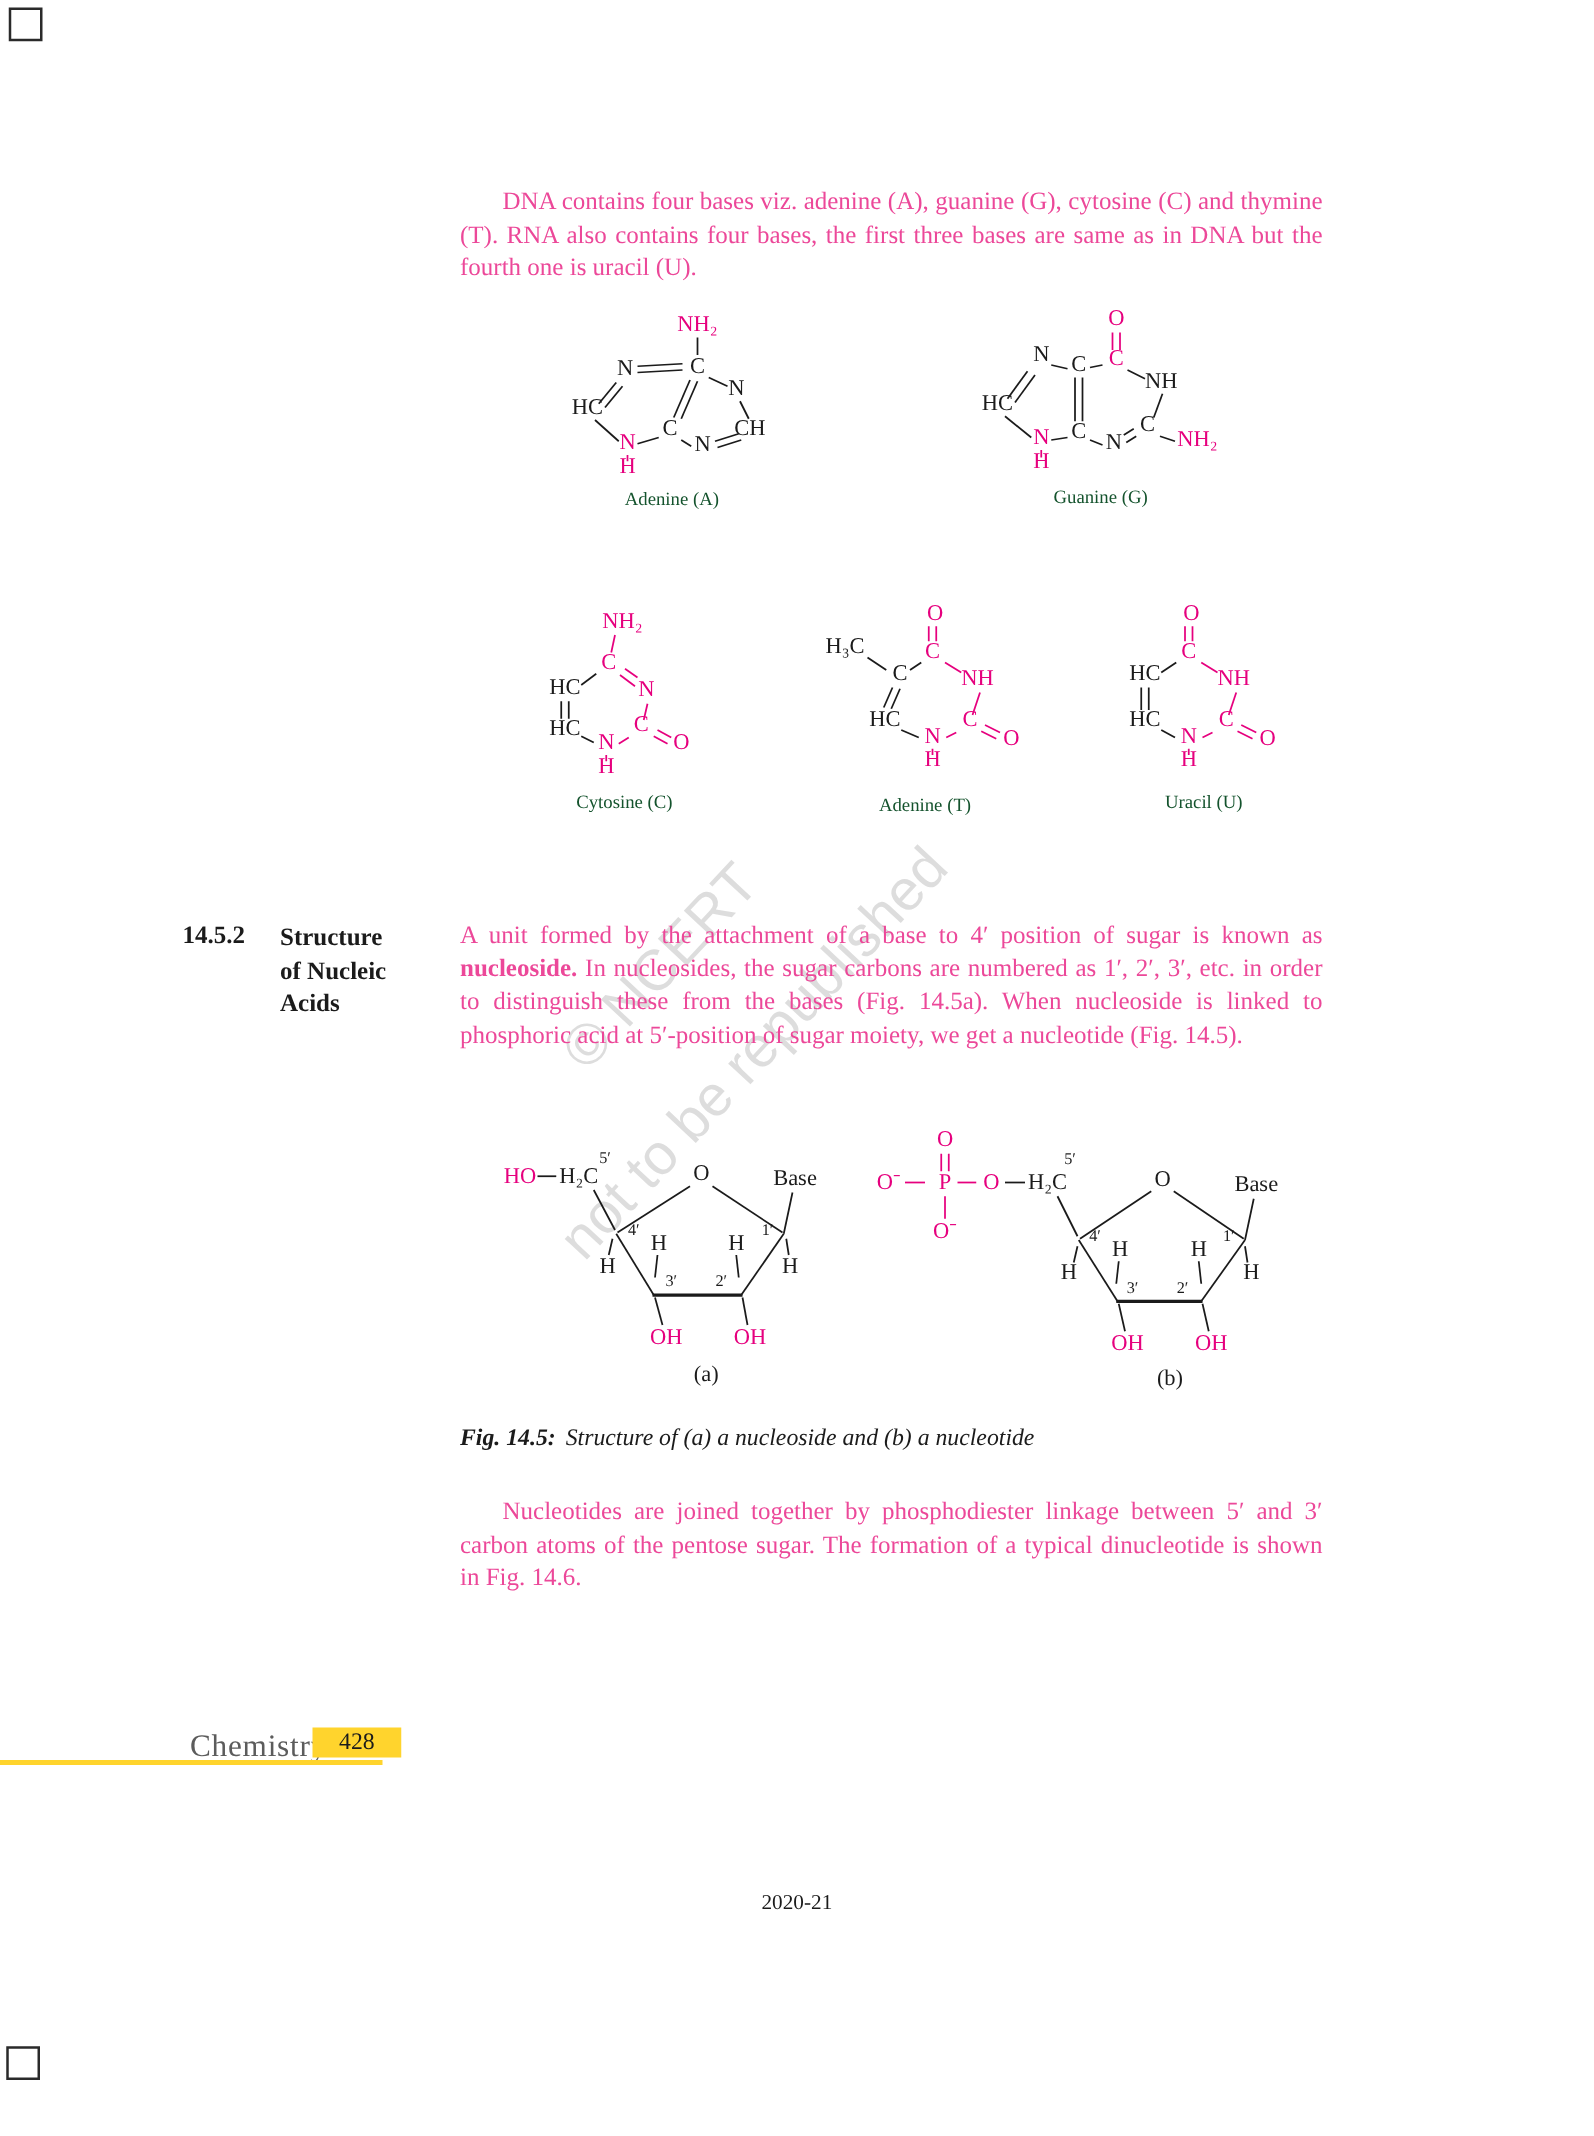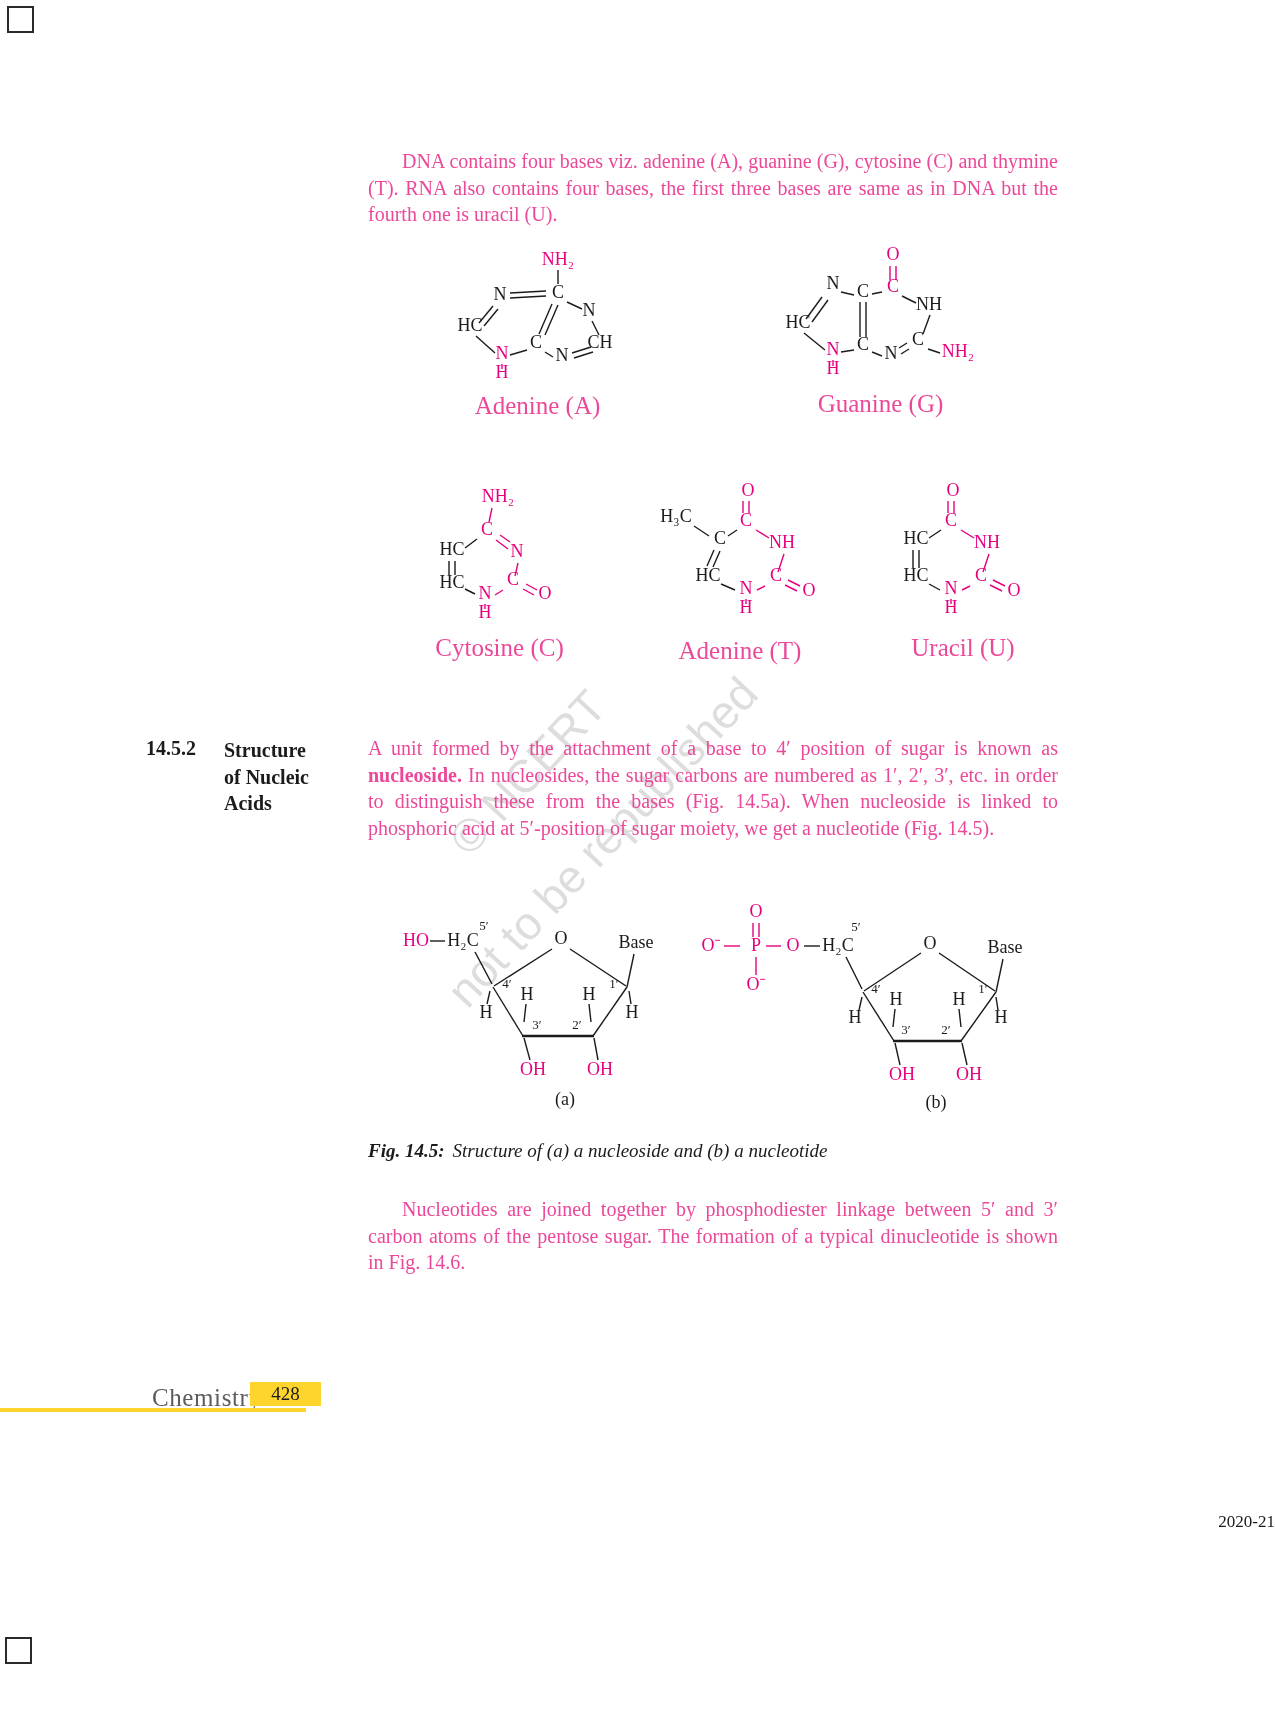--- a/index.html
+++ b/index.html
@@ -12,40 +12,40 @@
   .corner{position:absolute;width:23px;height:23px;border:2px solid #2a2a2a;background:#fff}
   .corner.tl{left:7px;top:6px}
   .corner.bl{left:5px;top:1637px}
 
   .para{font-size:20px;line-height:26.5px;text-align:justify;margin:0;color:#ec4899}
   .ind{text-indent:34px}
 
   .sec-num{font-weight:bold;font-size:20px}
   .section-title{font-weight:bold;font-size:20px;line-height:26.5px}
 
-  .struct-caption{font-size:25px;text-align:center;color:#ec4899}
+  .struct-caption{font-size:15px;text-align:center;color:#14532d}
 
   .caption{font-size:19px;text-align:left}
   .cap-label{font-weight:bold;font-style:italic;margin-right:8px}
   .cap-text{font-style:italic}
 
   .watermark{
     position:absolute;left:320px;top:690px;width:560px;height:300px;
     transform:rotate(-47deg);
     color:#9a9a9a;opacity:.33;text-align:center;
     font-size:46px;line-height:102px;
     font-family:"Liberation Sans",sans-serif;
     pointer-events:none;white-space:nowrap;
   }
 
   .footer-subject{font-size:25px;color:#5c5c5c;letter-spacing:.6px}
   .page-badge{background:var(--highlight,#ffd42d);width:71px;height:24px;text-align:center;
     font-size:19px;line-height:24px;color:#1b1b1b}
   .footer-rule{left:0;top:1408px;width:306px;height:4px;background:var(--highlight,#ffd42d)}
-  .year-mark{left:0;top:1512px;width:1275px;text-align:right;font-size:17px}
+  .year-mark{left:0;top:1512px;width:1275px;text-align:center;font-size:17px}
 
   svg.struct{position:absolute;overflow:visible}
   svg.struct text{font-size:18px;fill:#1b1b1b;text-anchor:middle;font-family:"Liberation Serif",serif}
   svg.struct text.m{fill:var(--accent,#e6007e)}
   svg.struct text.sm{font-size:13px}
   svg.struct line{stroke:#1b1b1b;stroke-width:1.4}
   svg.struct line.mb{stroke:var(--accent,#e6007e)}
   svg.struct line.thick{stroke-width:2.6}
 </style>
 </head>

